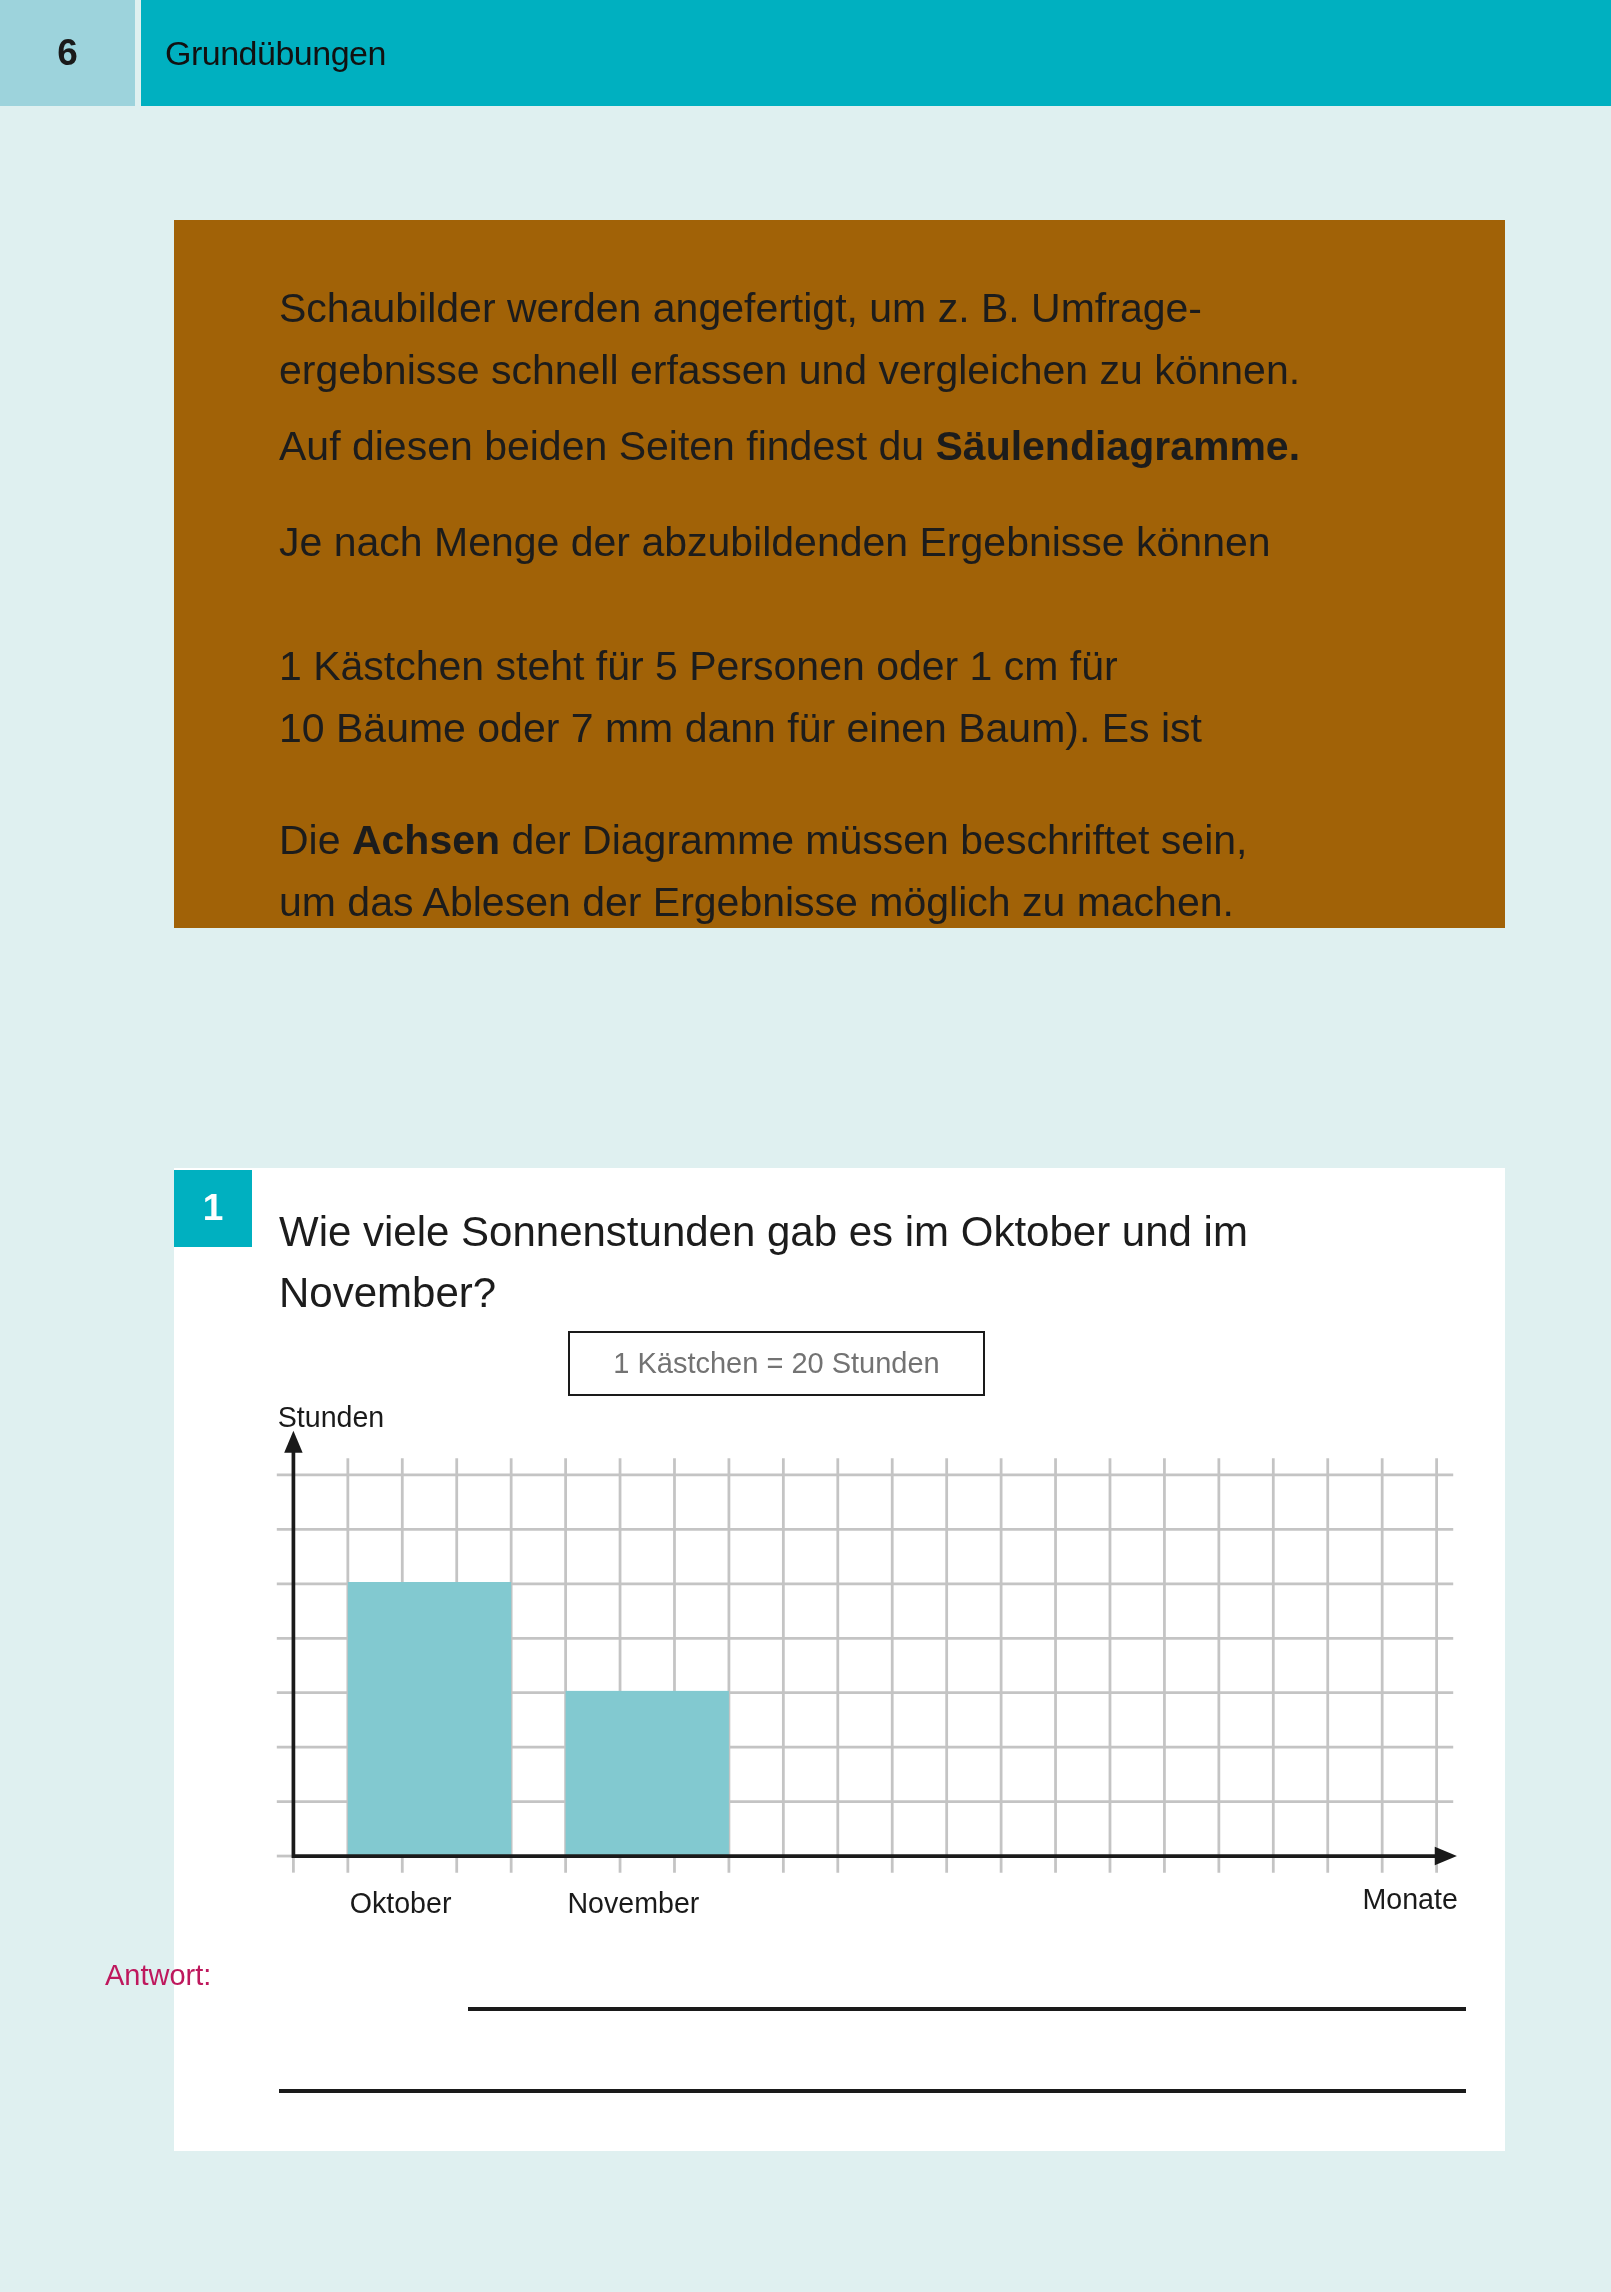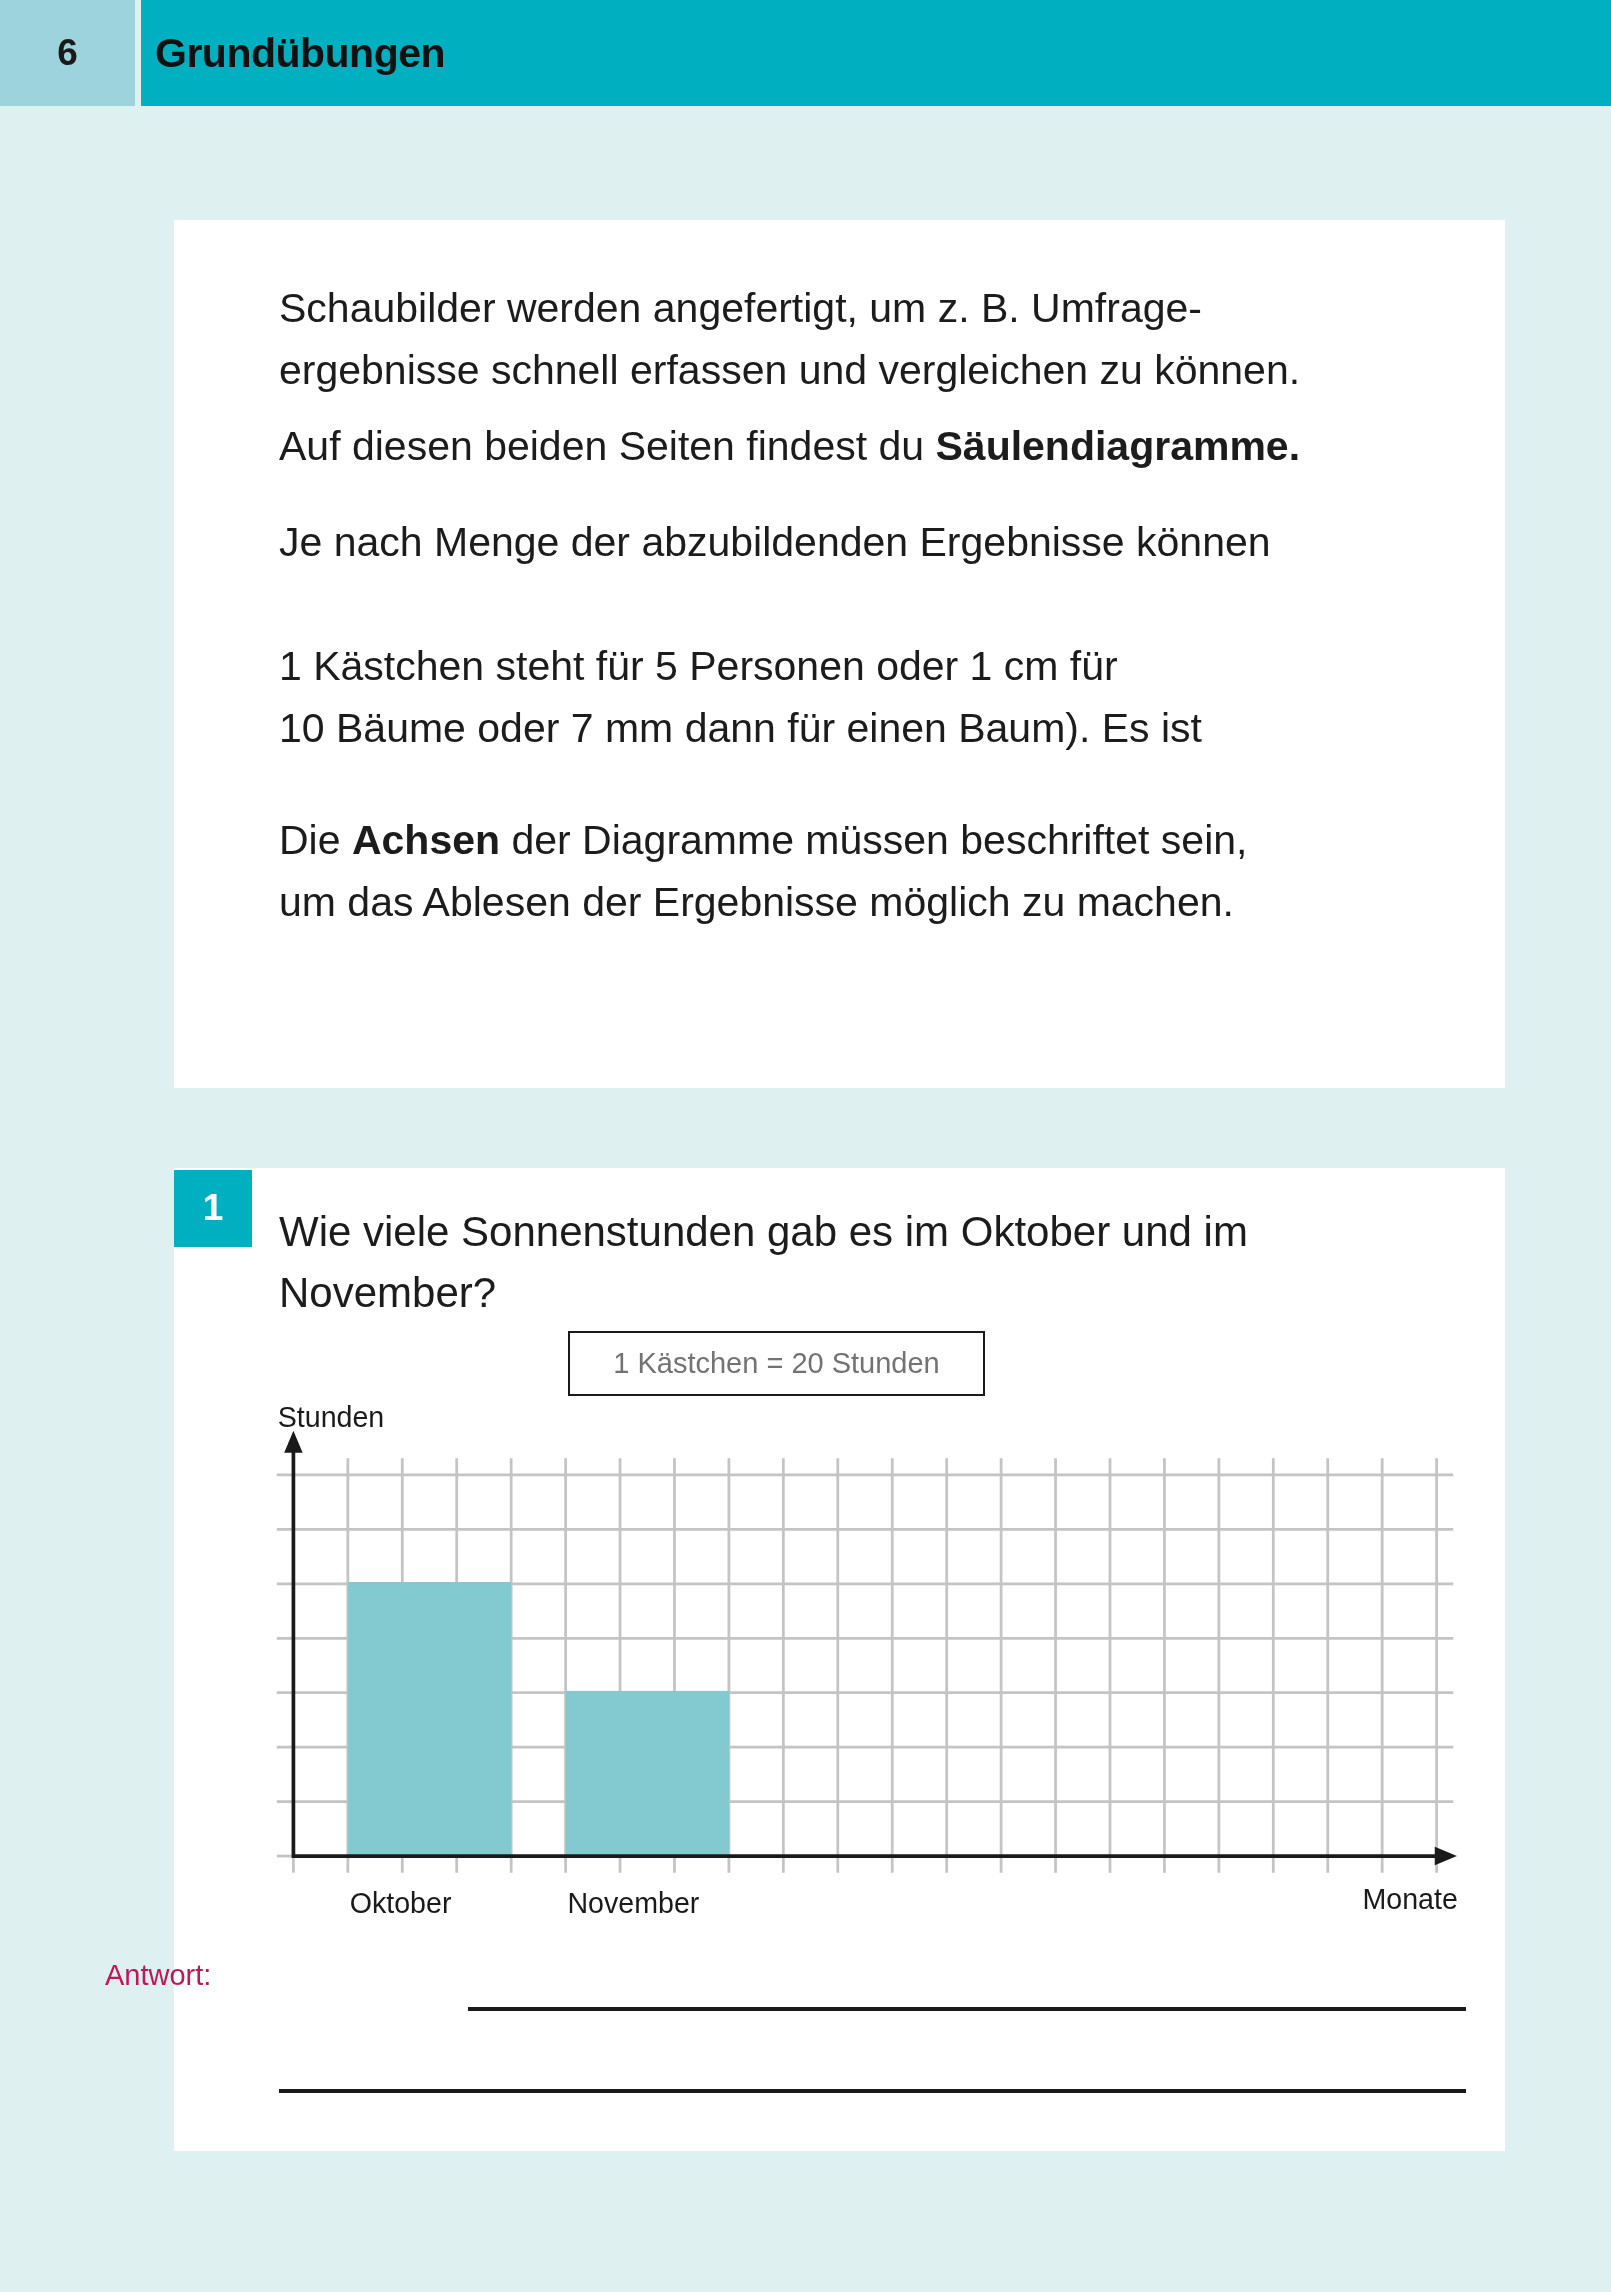--- a/index.html
+++ b/index.html
@@ -13,26 +13,26 @@
   .page-num {
     position: absolute; left: 0; top: 0; width: 135px; height: 106px;
     background: #9dd3dc; display: flex; align-items: center; justify-content: center;
     font-weight: bold; font-size: 37px; color: #1a1a1a;
   }
   .header-bar {
     position: absolute; left: 141px; top: 0; right: 0; height: 106px;
     background: #00b0c0; display: flex; align-items: center;
   }
   .header-title {
-    margin-left: 14px; font-weight: bold; font-size: 41px; color: #111;
+    margin-left: 24px; font-weight: normal; font-size: 34px; color: #111;
     letter-spacing: -0.5px;
   }
   .info-box {
-    position: absolute; left: 174px; top: 220px; width: 1331px; height: 868px;
-    background: #ffffff;
+    position: absolute; left: 174px; top: 220px; width: 1331px; height: 708px;
+    background: #a16207;
   }
   .info-box p {
     position: absolute; left: 105px; margin: 0; width: 1200px;
     font-size: 41px; line-height: 62px; color: #1c1c1c;
   }
   .info-box b { font-weight: bold; }
   .card {
     position: absolute; left: 174px; top: 1168px; width: 1331px; height: 983px;
     background: #ffffff;
   }

